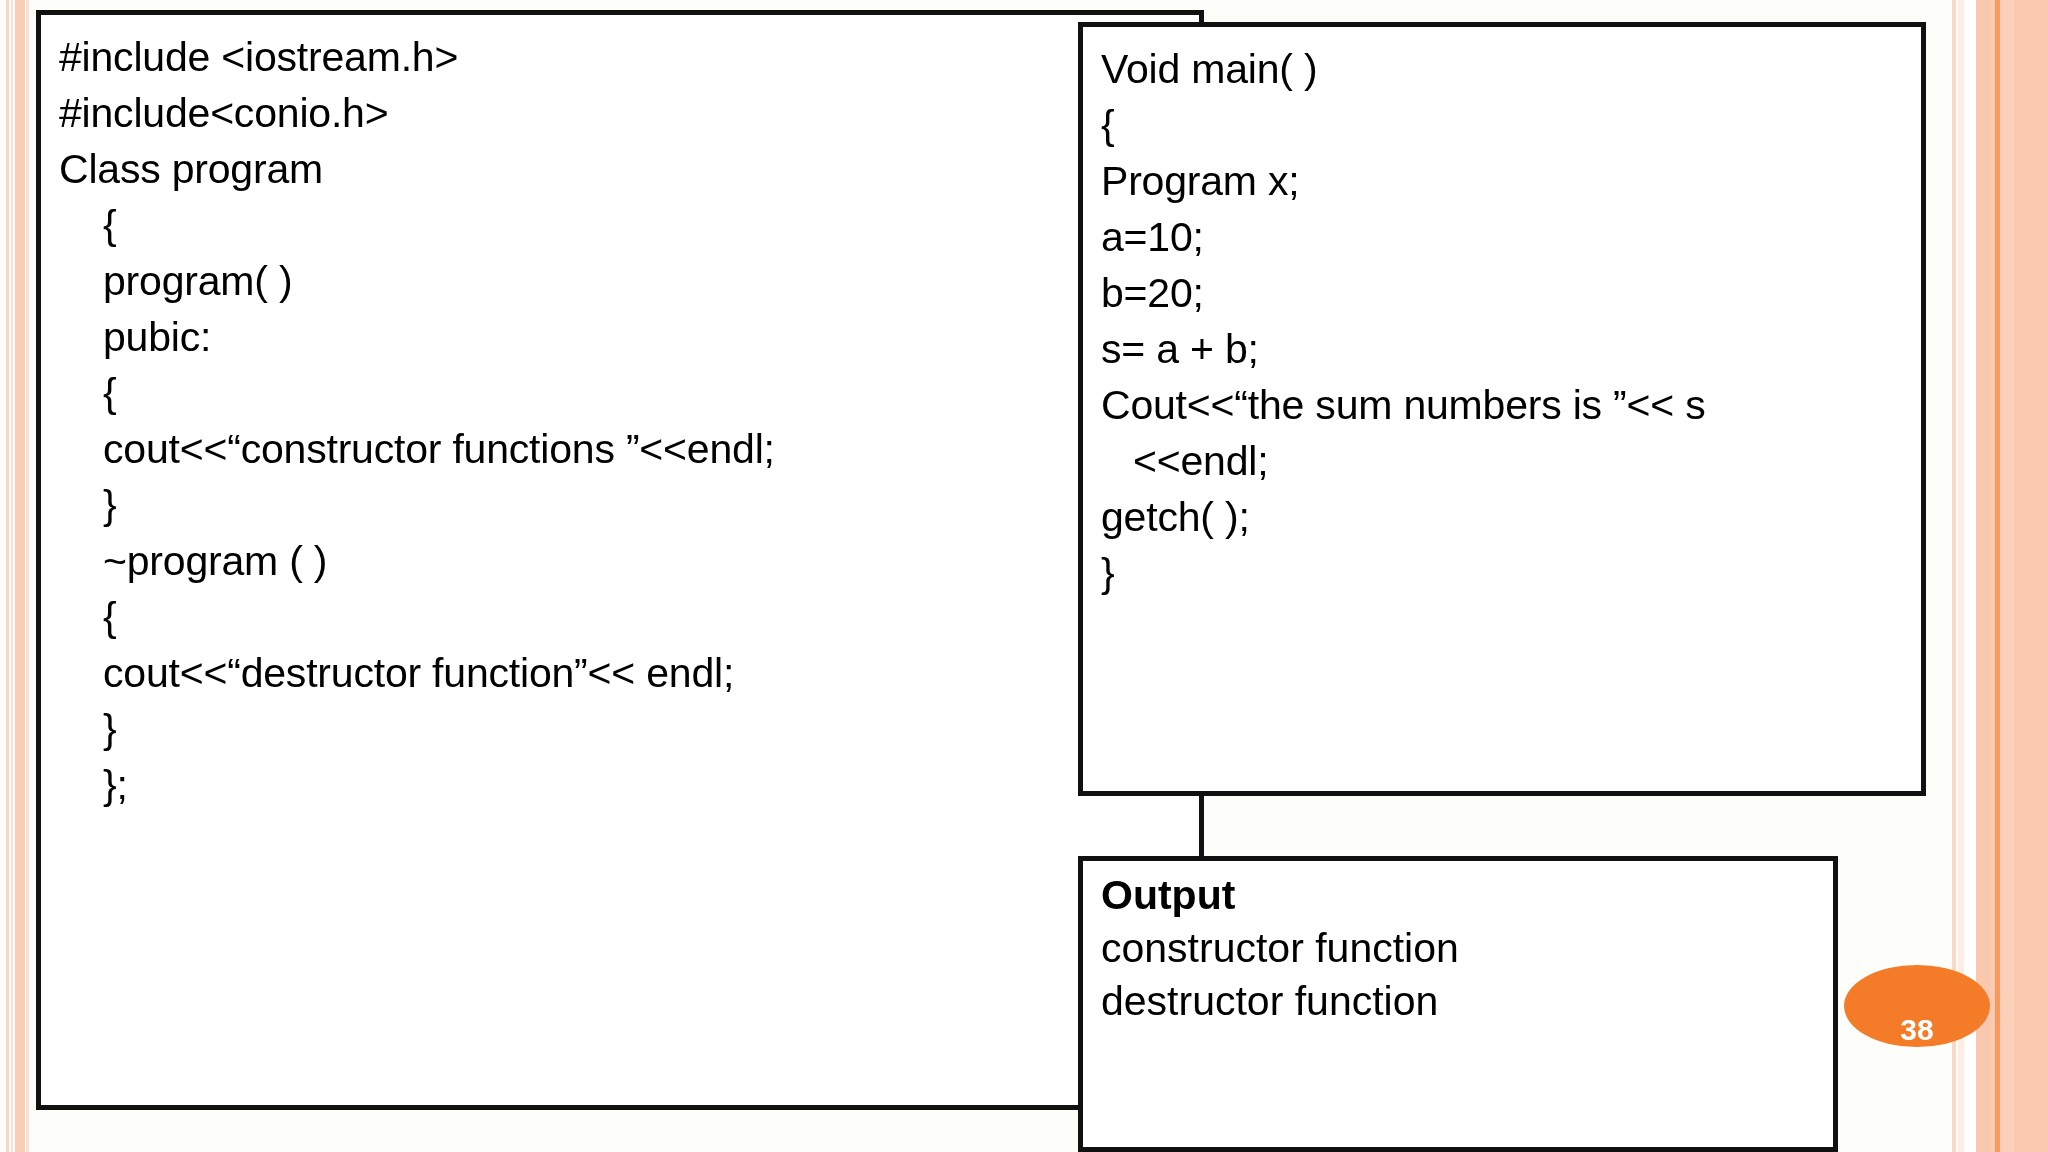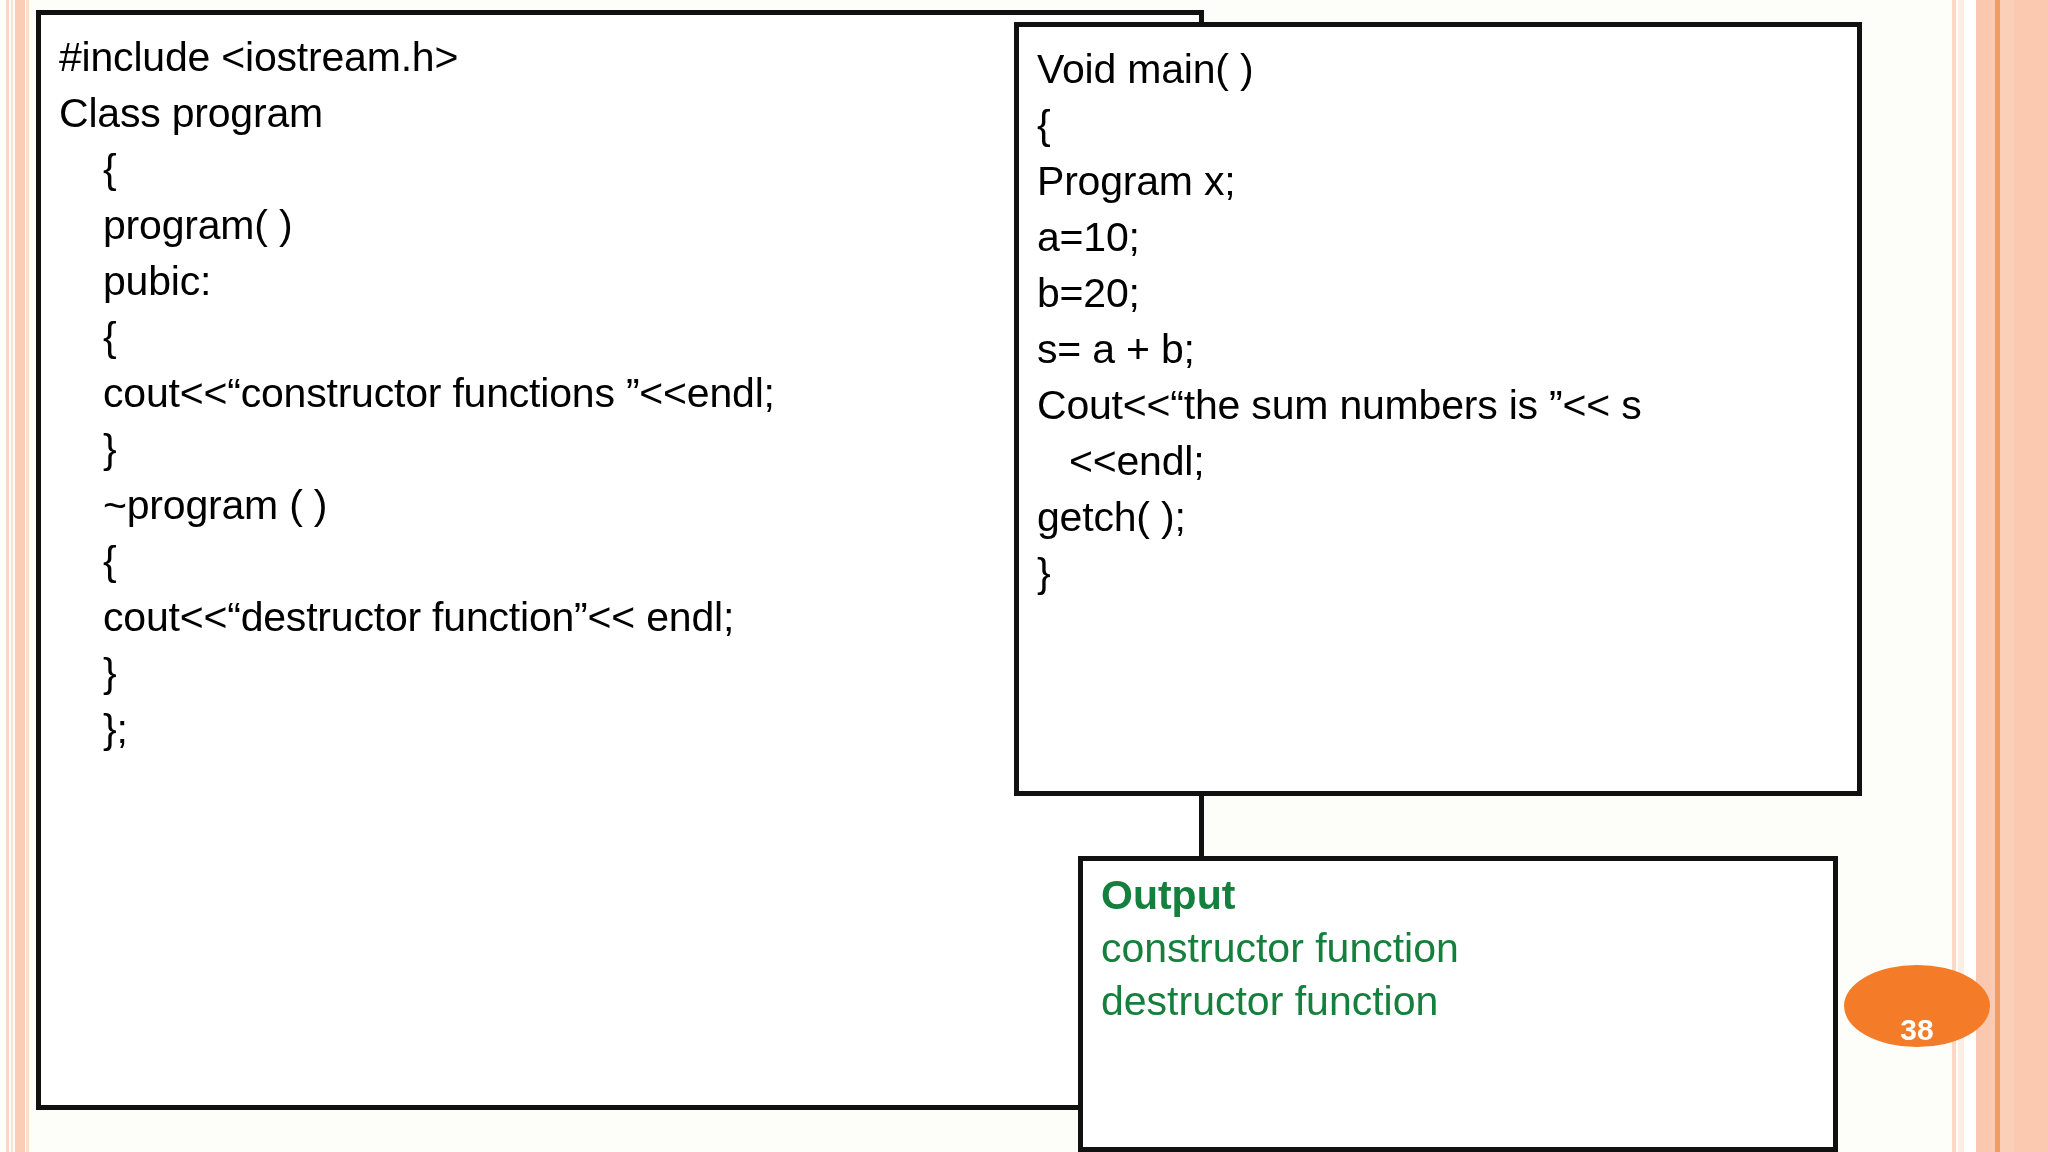--- a/index.html
+++ b/index.html
@@ -61,21 +61,21 @@
 
   .box-left {
     left: 36px;
     top: 10px;
     width: 1168px;
     height: 1100px;
     padding: 14px 18px 0 18px;
   }
 
   .box-right {
-    left: 1014px;
+    left: 1078px;
     top: 22px;
     width: 848px;
     height: 774px;
     padding: 14px 18px 0 18px;
   }
 
   .box-output {
     left: 1078px;
     top: 856px;
     width: 760px;
@@ -91,21 +91,21 @@
     color: #000000;
     white-space: pre;
     letter-spacing: -0.2px;
   }
   .line.indent-1 { padding-left: 44px; }
   .line.indent-2 { padding-left: 32px; }
 
   .out-line {
     font-size: 41px;
     line-height: 53px;
-    color: #15803d;
+    color: #000000;
     white-space: pre;
   }
   .out-line.bold { font-weight: bold; }
 
   
   .page-badge {
     position: absolute;
     left: 1844px;
     top: 965px;
     width: 146px;
@@ -139,20 +139,21 @@
   <div class="stripe stripe-r3"></div>
   <div class="stripe stripe-r4"></div>
   <div class="stripe stripe-r5"></div>
   <div class="stripe stripe-r6"></div>
   <div class="stripe stripe-r7"></div>
   <div class="stripe stripe-r8"></div>
   <div class="stripe stripe-r9"></div>
 
   <div class="code-box box-left">
     <div class="line">#include &lt;iostream.h&gt;</div>
+    <div class="line">#include&lt;conio.h&gt;</div>
     <div class="line">Class program</div>
     <div class="line indent-1">{</div>
     <div class="line indent-1">program( )</div>
     <div class="line indent-1">pubic:</div>
     <div class="line indent-1">{</div>
     <div class="line indent-1">cout&lt;&lt;“constructor functions ”&lt;&lt;endl;</div>
     <div class="line indent-1">}</div>
     <div class="line indent-1">~program ( )</div>
     <div class="line indent-1">{</div>
     <div class="line indent-1">cout&lt;&lt;“destructor function”&lt;&lt; endl;</div>

